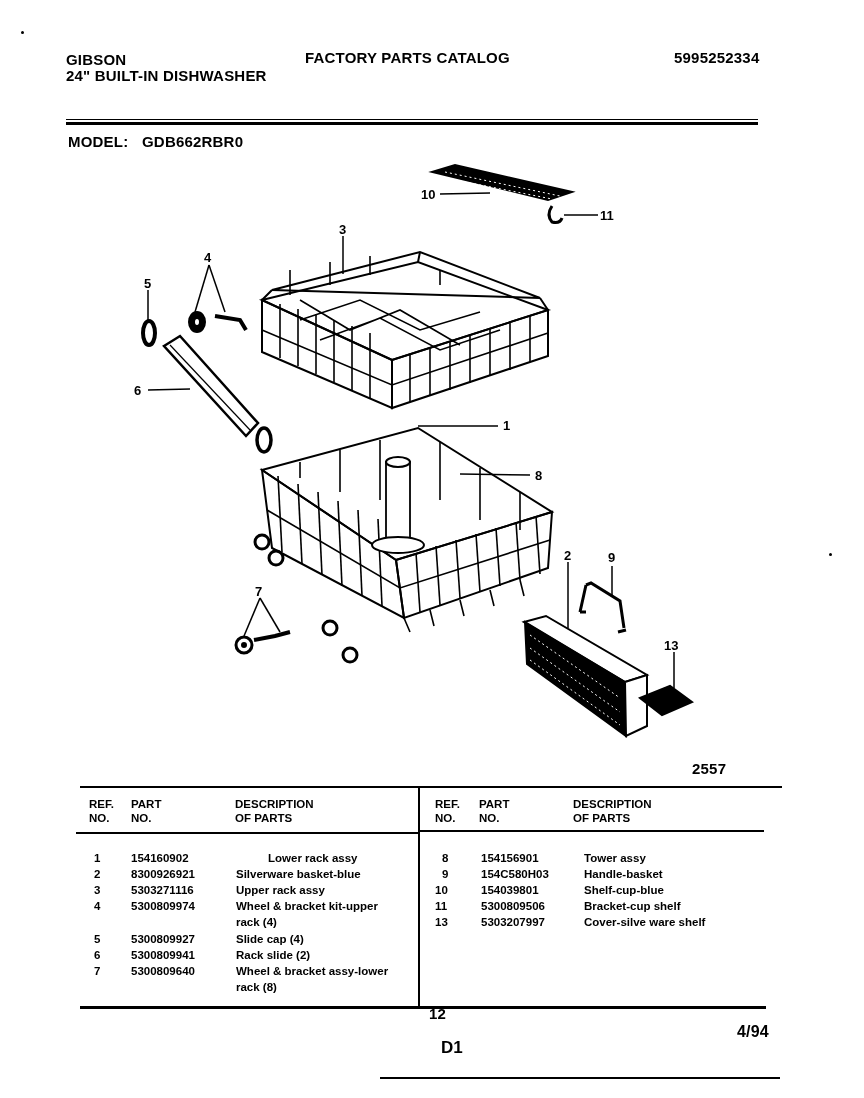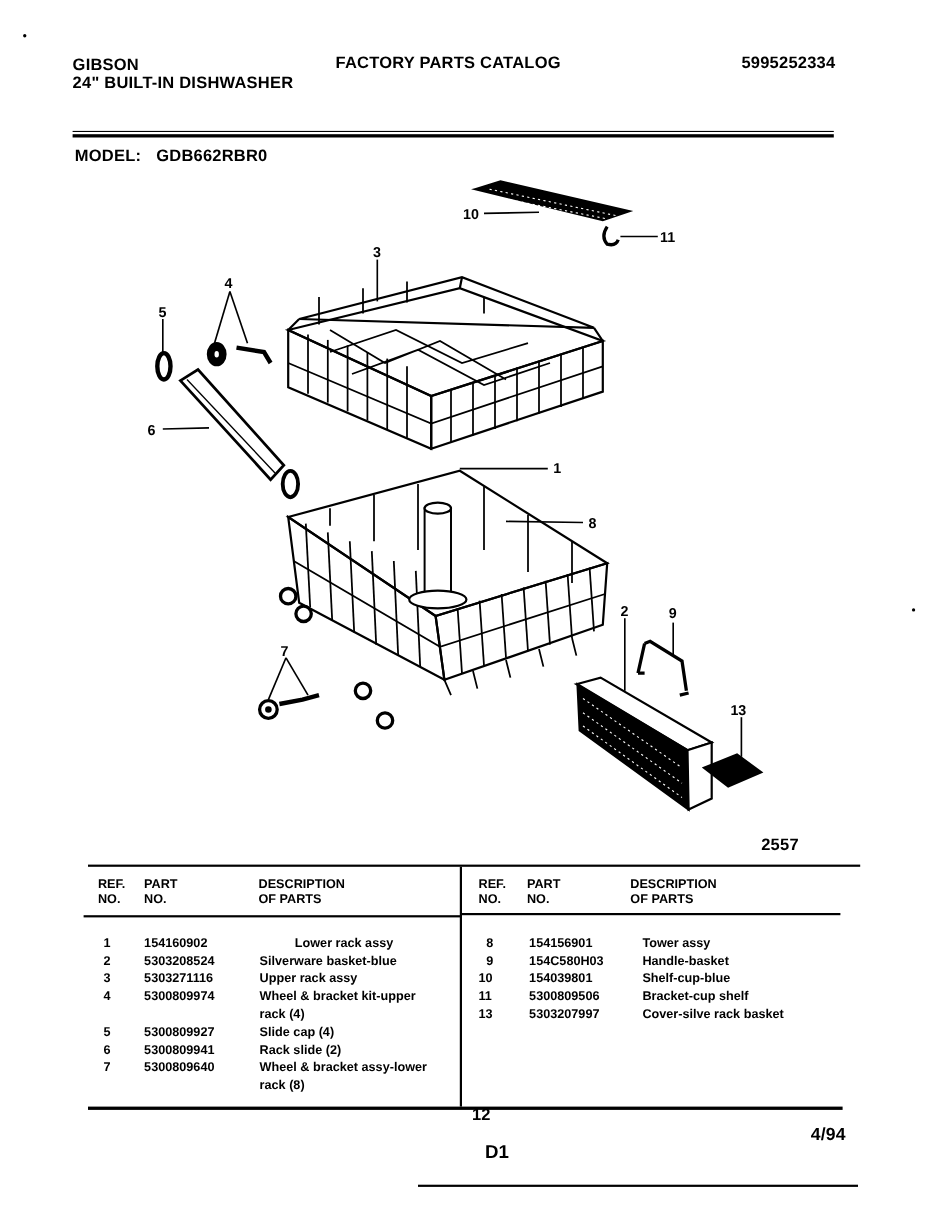--- a/index.html
+++ b/index.html
@@ -217,21 +217,21 @@
   <div>OF PARTS</div>
 </div>
 
 <div class="row" style="left:0;top:850px;width:420px;">
   <span style="left:94px;">1</span>
   <span style="left:131px;">154160902</span>
   <span style="left:236px;padding-left:32px;">Lower rack assy</span>
 </div>
 <div class="row" style="left:0;top:866px;width:420px;">
   <span style="left:94px;">2</span>
-  <span style="left:131px;">5303208524</span>
+  <span style="left:131px;">8300926921</span>
   <span style="left:236px;">Silverware basket-blue</span>
 </div>
 <div class="row" style="left:0;top:882px;width:420px;">
   <span style="left:94px;">3</span>
   <span style="left:131px;">5303271116</span>
   <span style="left:236px;">Upper rack assy</span>
 </div>
 <div class="row" style="left:0;top:898px;width:420px;">
   <span style="left:94px;">4</span>
   <span style="left:131px;">5300809974</span>
@@ -271,19 +271,19 @@
   <span style="left:164px;">Shelf-cup-blue</span>
 </div>
 <div class="row" style="left:420px;top:898px;width:380px;">
   <span style="left:15px;">11</span>
   <span style="left:61px;">5300809506</span>
   <span style="left:164px;">Bracket-cup shelf</span>
 </div>
 <div class="row" style="left:420px;top:914px;width:380px;">
   <span style="left:15px;">13</span>
   <span style="left:61px;">5303207997</span>
-  <span style="left:164px;">Cover-silve rack basket</span>
+  <span style="left:164px;">Cover-silve ware shelf</span>
 </div>
 
 <div class="abs hdr" style="left:410px;top:1005px;margin-left:19px;">12</div>
 <div class="abs" style="left:441px;top:1038px;font-weight:bold;font-size:17px;text-align:right;">D1</div>
 <div class="abs hdr" style="left:737px;top:1023px;font-size:16px;">4/94</div>
 <div class="rule" style="left:380px;top:1077px;width:400px;height:2px;"></div>
 
 </body></html>

